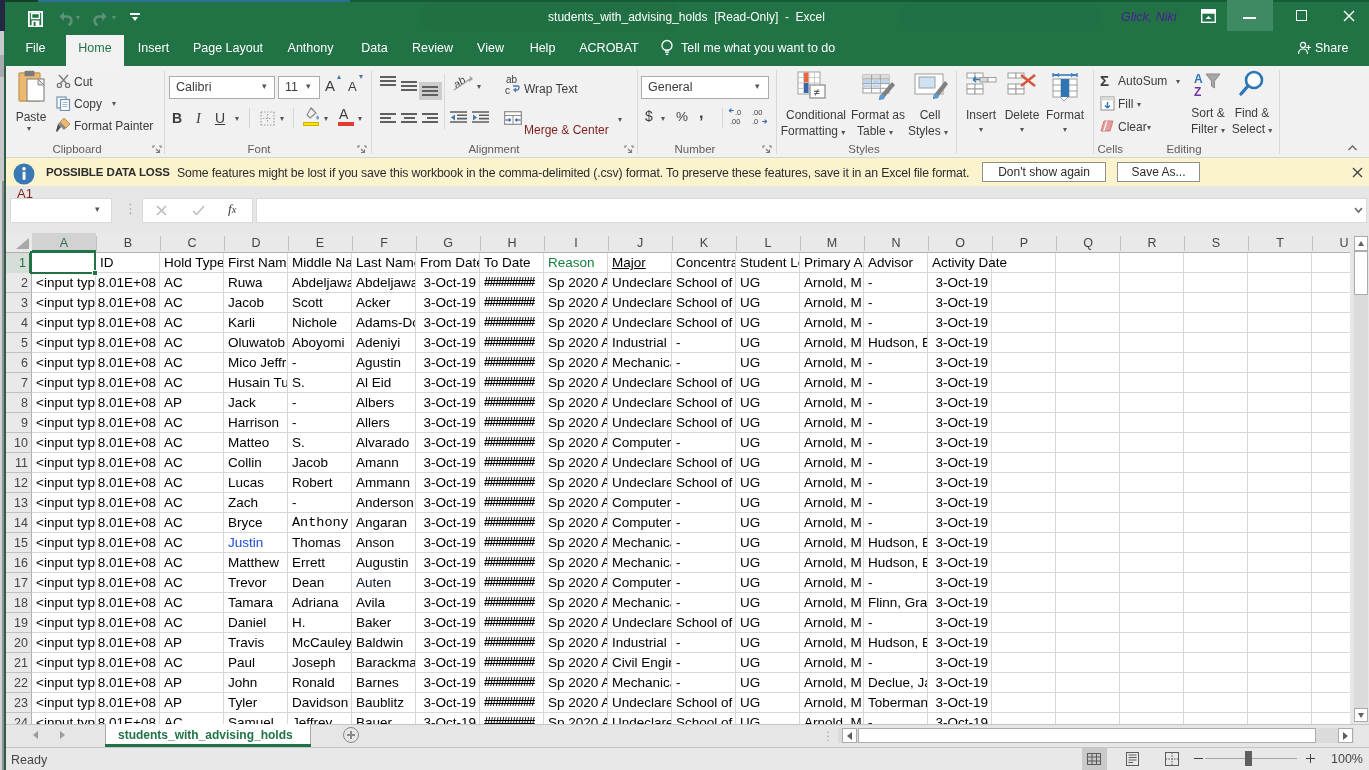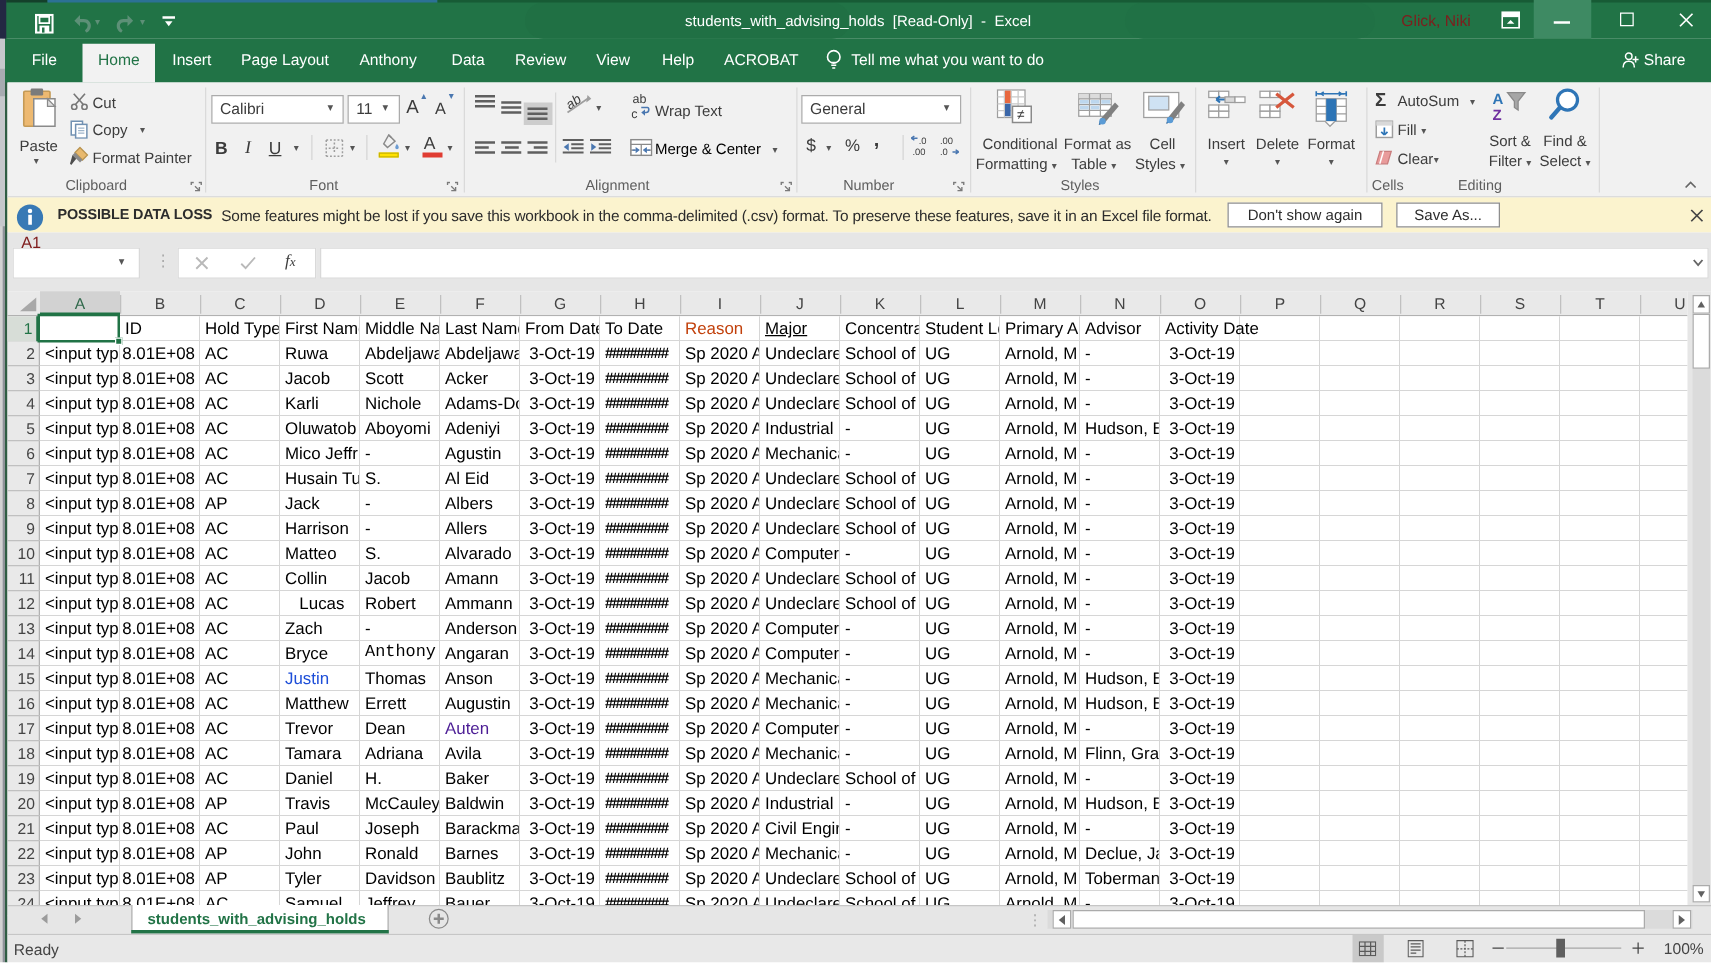--- a/index.html
+++ b/index.html
@@ -30,21 +30,21 @@
 </svg>
 <div class="tx" style="left:76px;top:13px;color:#5d9077;font-size:8px;">▾</div>
 <svg class="a" style="left:93px;top:11px;" width="16" height="15" viewBox="0 0 16 15">
 <path d="M13.5 5.5 L9 1 L9 10 Z" fill="#5d9077"></path>
 <path d="M11 5.5 L6 5.5 C2 5.5 1 9 2 11.5 C2.6 13 3.5 13.8 4.5 14.3" fill="none" stroke="#5d9077" stroke-width="2.6"></path>
 </svg>
 <div class="tx" style="left:112px;top:13px;color:#5d9077;font-size:8px;">▾</div>
 <div class="a" style="left:130px;top:13px;width:10px;height:1.8px;background:#fff;"></div>
 <div class="a" style="left:131.5px;top:17px;width:0;height:0;border-left:3.5px solid transparent;border-right:3.5px solid transparent;border-top:4.5px solid #fff;"></div>
 <div class="tx" style="left:0;top:10px;width:1373px;text-align:center;color:#ffffff;font-size:12px;">students_with_advising_holds&nbsp; [Read-Only]&nbsp; -&nbsp; Excel</div>
-<div class="tx" style="left:1121px;top:10px;color:#7f1d1d;font-size:12.5px;">Glick, Niki</div>
+<div class="tx" style="left:1121px;top:10px;color:#4c1d95;font-size:12.5px;font-style:italic;">Glick, Niki</div>
 <svg class="a" style="left:1201px;top:9px;" width="15" height="14" viewBox="0 0 15 14">
 <rect x="0.7" y="0.7" width="13.6" height="12.6" fill="none" stroke="#fff" stroke-width="1.4"></rect>
 <rect x="0.7" y="0.7" width="13.6" height="4" fill="#fff"></rect>
 <path d="M7.5 11 L4.5 8 L10.5 8 Z" fill="#fff" transform="rotate(180 7.5 9)"></path>
 </svg>
 <div class="a" style="left:1227px;top:0;width:46px;height:31px;background:#3e8a63;"></div>
 <div class="a" style="left:1243px;top:17px;width:13px;height:1.6px;background:#fff;"></div>
 <div class="a" style="left:1296px;top:10px;width:11px;height:11px;border:1.3px solid #fff;"></div>
 <svg class="a" style="left:1343px;top:10px;" width="12" height="12" viewBox="0 0 12 12">
 <path d="M1 1 L11 11 M11 1 L1 11" stroke="#fff" stroke-width="1.4"></path>
@@ -204,21 +204,21 @@
 <path d="M8 2 L13 2 C14.5 2 14.5 6 12 6 L10 6" stroke="#4a77b0" stroke-width="1.3" fill="none"></path>
 <path d="M11 3.5 L8 6 L11 8.5 Z" fill="#4a77b0"></path>
 </svg>
 <div class="tx" style="left:524px;top:82px;color:#3c3c3c;font-size:12px;">Wrap Text</div>
 <svg class="a" style="left:504px;top:111px;" width="18px" height="14" viewBox="0 0 18 14">
 <rect x="0.7" y="0.7" width="16.6" height="12.6" fill="#fff" stroke="#8a8a8a" stroke-width="1.2"></rect>
 <path d="M0.7 4.5 H17.3 M9 4.5 V13.3 M0.7 9 H4 M14 9 H17.3" stroke="#8a8a8a" stroke-width="1"></path>
 <path d="M2 9 L5 9 M5 7.5 L5 10.5 L7 9 Z" stroke="#4a77b0" fill="#4a77b0" stroke-width="1"></path>
 <path d="M16 9 L13 9 M13 7.5 L13 10.5 L11 9 Z" stroke="#4a77b0" fill="#4a77b0" stroke-width="1"></path>
 </svg>
-<div class="tx" style="left:524px;top:112px;color:#000000;font-size:12px;">Merge &amp; Center</div>
+<div class="tx" style="left:524px;top:123px;color:#7f1d1d;font-size:12px;">Merge &amp; Center</div>
 <div class="tx" style="left:618px;top:115px;color:#555;font-size:8px;">▾</div>
 <div class="a" style="left:641px;top:76px;width:128px;height:23px;background:#fff;border:1px solid #ababab;"></div>
 <div class="tx" style="left:648px;top:80px;color:#3c3c3c;font-size:12.5px;">General</div>
 <div class="tx" style="left:755px;top:81px;color:#555;font-size:9px;">▾</div>
 <div class="tx" style="left:645px;top:108px;color:#3c3c3c;font-size:14px;">$</div>
 <div class="tx" style="left:661px;top:114px;color:#555;font-size:8px;">▾</div>
 <div class="tx" style="left:676px;top:109px;color:#3c3c3c;font-size:13.5px;">%</div>
 <div class="tx" style="left:699px;top:104px;color:#3c3c3c;font-size:16px;font-weight:bold;">,</div>
 <div class="a" style="left:722px;top:108px;width:1px;height:20px;background:#d5d5d5;"></div>
 <svg class="a" style="left:728px;top:108px;" width="18" height="18" viewBox="0 0 18 18">
@@ -459,21 +459,21 @@
 <div class="a" style="left:6px;top:732px;width:26px;height:1px;background:#c0c0c0;"></div>
 <div class="a" style="left:6px;top:253px;width:25px;height:20px;background:#d7ddd7;border-right:2px solid #217346;"></div>
 <div class="tx" style="left:4px;top:256px;width:22px;text-align:right;color:#217346;font-size:12.5px;">1</div>
 <div class="tx" style="left:100px;top:253px;width:59px;height:19px;line-height:19px;overflow:hidden;color:#000;font-size:13.5px;">ID</div>
 <div class="tx" style="left:164px;top:253px;width:59px;height:19px;line-height:19px;overflow:hidden;color:#000;font-size:13.5px;">Hold Type</div>
 <div class="tx" style="left:228px;top:253px;width:59px;height:19px;line-height:19px;overflow:hidden;color:#000;font-size:13.5px;">First Name</div>
 <div class="tx" style="left:292px;top:253px;width:59px;height:19px;line-height:19px;overflow:hidden;color:#000;font-size:13.5px;">Middle Na</div>
 <div class="tx" style="left:356px;top:253px;width:59px;height:19px;line-height:19px;overflow:hidden;color:#000;font-size:13.5px;">Last Name</div>
 <div class="tx" style="left:420px;top:253px;width:59px;height:19px;line-height:19px;overflow:hidden;color:#000;font-size:13.5px;">From Date</div>
 <div class="tx" style="left:484px;top:253px;width:59px;height:19px;line-height:19px;overflow:hidden;color:#000;font-size:13.5px;">To Date</div>
-<div class="tx" style="left:548px;top:253px;width:59px;height:19px;line-height:19px;overflow:hidden;color:#c2410c;font-size:13.5px;">Reason</div>
+<div class="tx" style="left:548px;top:253px;width:59px;height:19px;line-height:19px;overflow:hidden;color:#15803d;font-size:13.5px;">Reason</div>
 <div class="tx" style="left:612px;top:253px;width:59px;height:19px;line-height:19px;overflow:hidden;color:#000;font-size:13.5px;text-decoration:underline;">Major</div>
 <div class="tx" style="left:676px;top:253px;width:59px;height:19px;line-height:19px;overflow:hidden;color:#000;font-size:13.5px;">Concentra</div>
 <div class="tx" style="left:740px;top:253px;width:59px;height:19px;line-height:19px;overflow:hidden;color:#000;font-size:13.5px;">Student Le</div>
 <div class="tx" style="left:804px;top:253px;width:59px;height:19px;line-height:19px;overflow:hidden;color:#000;font-size:13.5px;">Primary A</div>
 <div class="tx" style="left:868px;top:253px;width:59px;height:19px;line-height:19px;overflow:hidden;color:#000;font-size:13.5px;">Advisor</div>
 <div class="tx" style="left:932px;top:253px;width:120px;height:19px;line-height:19px;overflow:hidden;color:#000;font-size:13.5px;">Activity Date</div>
 <div class="tx" style="left:36px;top:273px;width:59px;height:19px;line-height:19px;overflow:hidden;color:#000;font-size:13.5px;">&lt;input typ</div>
 <div class="tx" style="left:96px;top:273px;width:60px;height:19px;line-height:19px;overflow:hidden;text-align:right;color:#000;font-size:13.5px;">8.01E+08</div>
 <div class="tx" style="left:164px;top:273px;width:59px;height:19px;line-height:19px;overflow:hidden;color:#000;font-size:13.5px;">AC</div>
 <div class="tx" style="left:228px;top:273px;width:59px;height:19px;line-height:19px;overflow:hidden;color:#000;font-size:13.5px;">Ruwa</div>
@@ -619,21 +619,21 @@
 <div class="tx" style="left:548px;top:453px;width:59px;height:19px;line-height:19px;overflow:hidden;color:#000;font-size:13.5px;">Sp 2020 Ac</div>
 <div class="tx" style="left:612px;top:453px;width:59px;height:19px;line-height:19px;overflow:hidden;color:#000;font-size:13.5px;">Undeclare</div>
 <div class="tx" style="left:676px;top:453px;width:59px;height:19px;line-height:19px;overflow:hidden;color:#000;font-size:13.5px;">School of</div>
 <div class="tx" style="left:740px;top:453px;width:59px;height:19px;line-height:19px;overflow:hidden;color:#000;font-size:13.5px;">UG</div>
 <div class="tx" style="left:804px;top:453px;width:59px;height:19px;line-height:19px;overflow:hidden;color:#000;font-size:13.5px;">Arnold, M</div>
 <div class="tx" style="left:868px;top:453px;width:59px;height:19px;line-height:19px;overflow:hidden;color:#000;font-size:13.5px;">-</div>
 <div class="tx" style="left:928px;top:453px;width:60px;height:19px;line-height:19px;overflow:hidden;text-align:right;color:#000;font-size:13.5px;">3-Oct-19</div>
 <div class="tx" style="left:36px;top:473px;width:59px;height:19px;line-height:19px;overflow:hidden;color:#000;font-size:13.5px;">&lt;input typ</div>
 <div class="tx" style="left:96px;top:473px;width:60px;height:19px;line-height:19px;overflow:hidden;text-align:right;color:#000;font-size:13.5px;">8.01E+08</div>
 <div class="tx" style="left:164px;top:473px;width:59px;height:19px;line-height:19px;overflow:hidden;color:#000;font-size:13.5px;">AC</div>
-<div class="tx" style="left:228px;top:473px;width:59px;height:19px;line-height:19px;overflow:hidden;color:#000;font-size:13.5px;text-align:center;">Lucas</div>
+<div class="tx" style="left:228px;top:473px;width:59px;height:19px;line-height:19px;overflow:hidden;color:#000;font-size:13.5px;">Lucas</div>
 <div class="tx" style="left:292px;top:473px;width:59px;height:19px;line-height:19px;overflow:hidden;color:#000;font-size:13.5px;">Robert</div>
 <div class="tx" style="left:356px;top:473px;width:59px;height:19px;line-height:19px;overflow:hidden;color:#000;font-size:13.5px;">Ammann</div>
 <div class="tx" style="left:416px;top:473px;width:60px;height:19px;line-height:19px;overflow:hidden;text-align:right;color:#000;font-size:13.5px;">3-Oct-19</div>
 <div class="tx" style="left:484px;top:473px;width:59px;height:19px;line-height:19px;overflow:hidden;color:#000;font-size:12px;"><span style="letter-spacing:-1.1px;font-weight:bold;">#########</span></div>
 <div class="tx" style="left:548px;top:473px;width:59px;height:19px;line-height:19px;overflow:hidden;color:#000;font-size:13.5px;">Sp 2020 Ac</div>
 <div class="tx" style="left:612px;top:473px;width:59px;height:19px;line-height:19px;overflow:hidden;color:#000;font-size:13.5px;">Undeclare</div>
 <div class="tx" style="left:676px;top:473px;width:59px;height:19px;line-height:19px;overflow:hidden;color:#000;font-size:13.5px;">School of</div>
 <div class="tx" style="left:740px;top:473px;width:59px;height:19px;line-height:19px;overflow:hidden;color:#000;font-size:13.5px;">UG</div>
 <div class="tx" style="left:804px;top:473px;width:59px;height:19px;line-height:19px;overflow:hidden;color:#000;font-size:13.5px;">Arnold, M</div>
 <div class="tx" style="left:868px;top:473px;width:59px;height:19px;line-height:19px;overflow:hidden;color:#000;font-size:13.5px;">-</div>
@@ -696,21 +696,21 @@
 <div class="tx" style="left:676px;top:553px;width:59px;height:19px;line-height:19px;overflow:hidden;color:#000;font-size:13.5px;">-</div>
 <div class="tx" style="left:740px;top:553px;width:59px;height:19px;line-height:19px;overflow:hidden;color:#000;font-size:13.5px;">UG</div>
 <div class="tx" style="left:804px;top:553px;width:59px;height:19px;line-height:19px;overflow:hidden;color:#000;font-size:13.5px;">Arnold, M</div>
 <div class="tx" style="left:868px;top:553px;width:59px;height:19px;line-height:19px;overflow:hidden;color:#000;font-size:13.5px;">Hudson, B</div>
 <div class="tx" style="left:928px;top:553px;width:60px;height:19px;line-height:19px;overflow:hidden;text-align:right;color:#000;font-size:13.5px;">3-Oct-19</div>
 <div class="tx" style="left:36px;top:573px;width:59px;height:19px;line-height:19px;overflow:hidden;color:#000;font-size:13.5px;">&lt;input typ</div>
 <div class="tx" style="left:96px;top:573px;width:60px;height:19px;line-height:19px;overflow:hidden;text-align:right;color:#000;font-size:13.5px;">8.01E+08</div>
 <div class="tx" style="left:164px;top:573px;width:59px;height:19px;line-height:19px;overflow:hidden;color:#000;font-size:13.5px;">AC</div>
 <div class="tx" style="left:228px;top:573px;width:59px;height:19px;line-height:19px;overflow:hidden;color:#000;font-size:13.5px;">Trevor</div>
 <div class="tx" style="left:292px;top:573px;width:59px;height:19px;line-height:19px;overflow:hidden;color:#000;font-size:13.5px;">Dean</div>
-<div class="tx" style="left:356px;top:573px;width:59px;height:19px;line-height:19px;overflow:hidden;color:#4c1d95;font-size:13.5px;">Auten</div>
+<div class="tx" style="left:356px;top:573px;width:59px;height:19px;line-height:19px;overflow:hidden;color:#0f172a;font-size:13.5px;">Auten</div>
 <div class="tx" style="left:416px;top:573px;width:60px;height:19px;line-height:19px;overflow:hidden;text-align:right;color:#000;font-size:13.5px;">3-Oct-19</div>
 <div class="tx" style="left:484px;top:573px;width:59px;height:19px;line-height:19px;overflow:hidden;color:#000;font-size:12px;"><span style="letter-spacing:-1.1px;font-weight:bold;">#########</span></div>
 <div class="tx" style="left:548px;top:573px;width:59px;height:19px;line-height:19px;overflow:hidden;color:#000;font-size:13.5px;">Sp 2020 Ac</div>
 <div class="tx" style="left:612px;top:573px;width:59px;height:19px;line-height:19px;overflow:hidden;color:#000;font-size:13.5px;">Computer</div>
 <div class="tx" style="left:676px;top:573px;width:59px;height:19px;line-height:19px;overflow:hidden;color:#000;font-size:13.5px;">-</div>
 <div class="tx" style="left:740px;top:573px;width:59px;height:19px;line-height:19px;overflow:hidden;color:#000;font-size:13.5px;">UG</div>
 <div class="tx" style="left:804px;top:573px;width:59px;height:19px;line-height:19px;overflow:hidden;color:#000;font-size:13.5px;">Arnold, M</div>
 <div class="tx" style="left:868px;top:573px;width:59px;height:19px;line-height:19px;overflow:hidden;color:#000;font-size:13.5px;">-</div>
 <div class="tx" style="left:928px;top:573px;width:60px;height:19px;line-height:19px;overflow:hidden;text-align:right;color:#000;font-size:13.5px;">3-Oct-19</div>
 <div class="tx" style="left:36px;top:593px;width:59px;height:19px;line-height:19px;overflow:hidden;color:#000;font-size:13.5px;">&lt;input typ</div>

